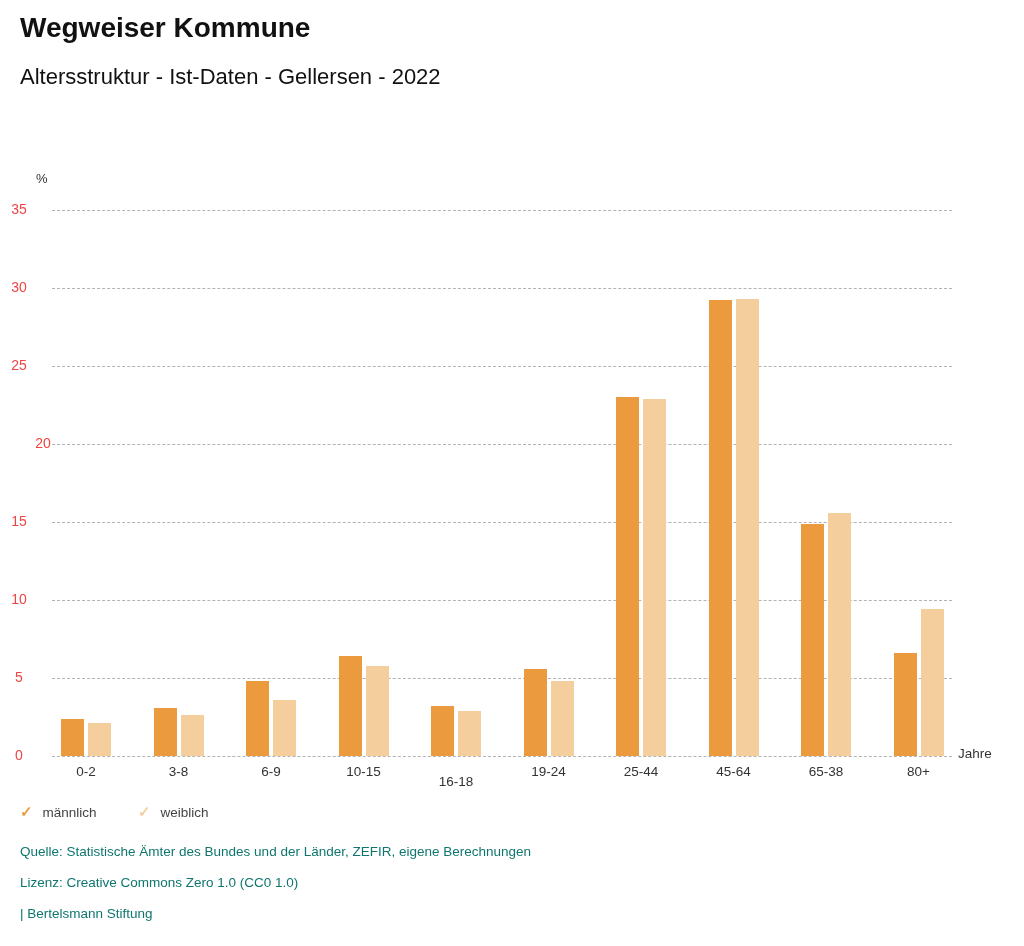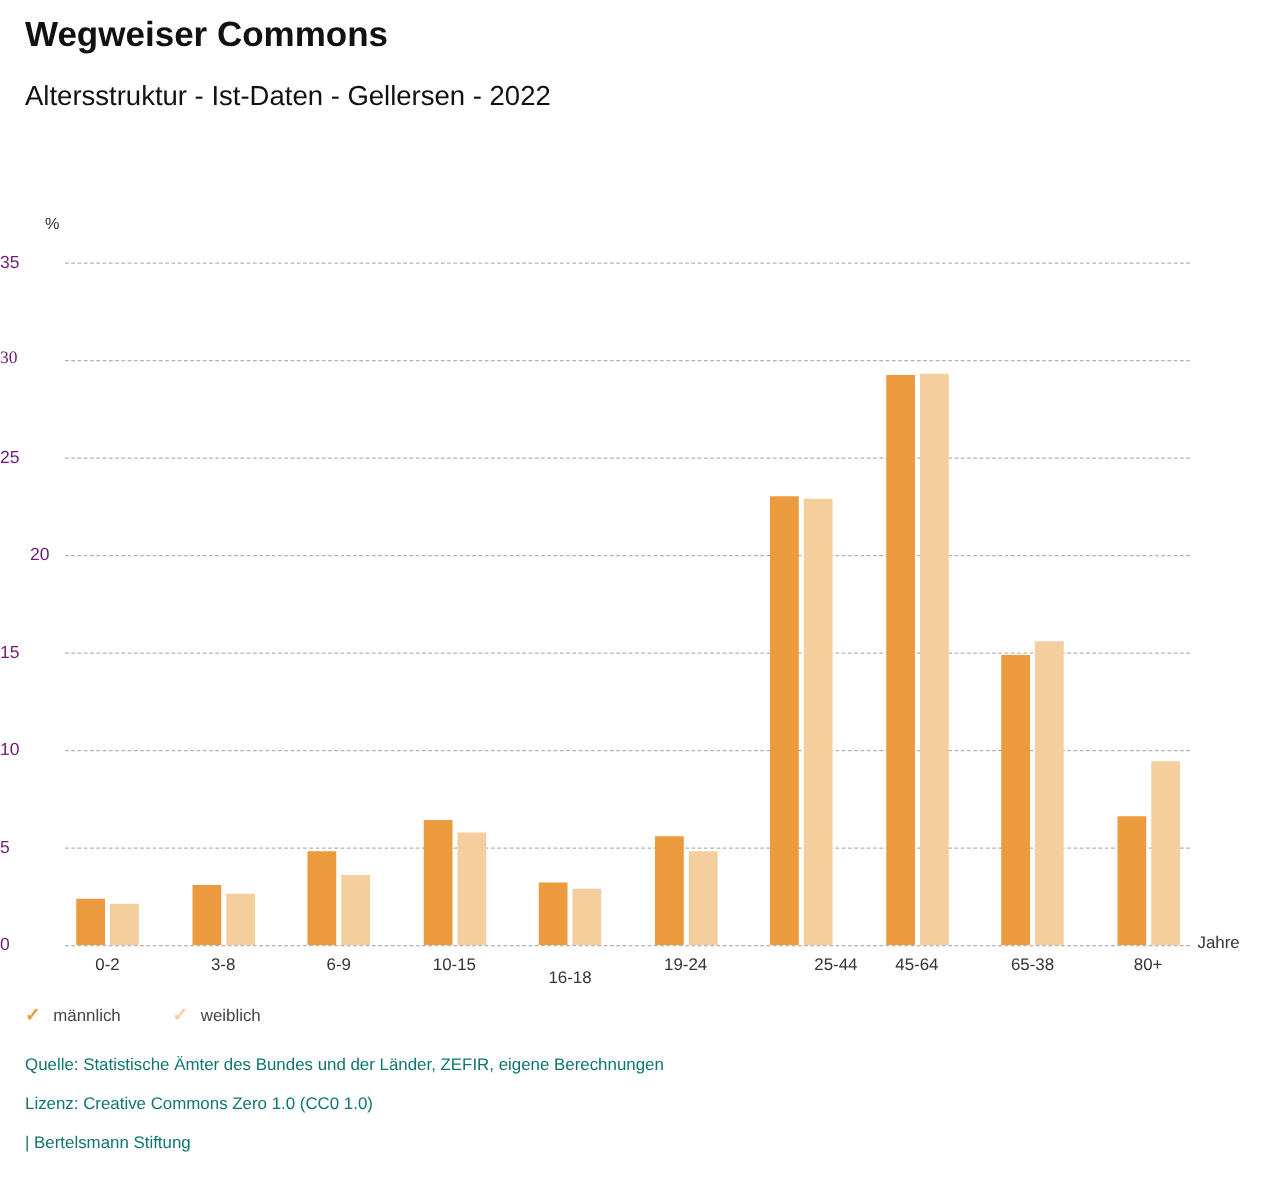--- a/index.html
+++ b/index.html
@@ -8,45 +8,45 @@
     font-family:"Liberation Sans", sans-serif; overflow:hidden; color:#1a1a1a;
   }
   .title    { position:absolute; left:20px; top:12px;  font-size:28px; font-weight:700; color:#111; }
   .subtitle { position:absolute; left:20px; top:64px;  font-size:22px; font-weight:400; color:#111; }
   .subsub   { position:absolute; left:20px; top:105px; font-size:16px; font-weight:700; color:#111; }
 
   .unit  { position:absolute; left:36px;  top:171px; font-size:13px;   color:#333; }
   .jahre { position:absolute; left:958px; top:746px; font-size:13.5px; color:#333; }
 
   .gridline { position:absolute; left:52px; width:900px; height:0; border-top:1px dashed #b3b3b3; }
-  .ylab { position:absolute; left:0; width:38px; text-align:left; font-size:14px; color:#701a75; }
+  .ylab { position:absolute; left:0; width:38px; text-align:center; font-size:14px; color:#ef4444; }
   .bar  { position:absolute; width:23px; }
   .xlab { position:absolute; top:764px; width:90px; text-align:center; font-size:13.5px; color:#333; }
 
   .legend-item { position:absolute; top:803px; font-size:13.5px; color:#444; cursor:pointer; white-space:nowrap; }
   .check { font-weight:700; font-size:15px; margin-right:10px; display:inline-block; }
 
   .foot { position:absolute; left:20px; font-size:13.5px; color:#0f766e; }
   .foot-source  { top:844px; }
   .foot-license { top:875px; }
   .foot-attrib  { top:906px; }
 </style>
 </head>
 <body>
 
 <div class="page">
-  <div class="title">Wegweiser Commons</div>
+  <div class="title">Wegweiser Kommune</div>
   <div class="subtitle">Altersstruktur - Ist-Daten - Gellersen - 2022</div>
 
   <div class="unit">%</div>
   <div id="plot-layer">
       <div class="gridline" style="top: 210px;"></div>
       <div class="ylab" style="top: 201px;">35</div>
       <div class="gridline" style="top: 288px;"></div>
-      <div class="ylab" style="top: 279px; font-family: Liberation Serif, serif;">30</div>
+      <div class="ylab" style="top: 279px;">30</div>
       <div class="gridline" style="top: 366px;"></div>
       <div class="ylab" style="top: 357px;">25</div>
       <div class="gridline" style="top: 444px;"></div>
       <div class="ylab" style="top: 435px; padding-left: 24px;">20</div>
       <div class="gridline" style="top: 522px;"></div>
       <div class="ylab" style="top: 513px;">15</div>
       <div class="gridline" style="top: 600px;"></div>
       <div class="ylab" style="top: 591px;">10</div>
       <div class="gridline" style="top: 678px;"></div>
       <div class="ylab" style="top: 669px;">5</div>
@@ -65,21 +65,21 @@
       <div class="bar" style="left: 365.5px; top: 665.52px; height: 90.48px; background: rgb(245, 206, 158);"></div>
       <div class="xlab" style="left: 318.5px;">10-15</div>
       <div class="bar" style="left: 431px; top: 706.08px; height: 49.92px; background: rgb(236, 154, 62);"></div>
       <div class="bar" style="left: 458px; top: 710.76px; height: 45.24px; background: rgb(245, 206, 158);"></div>
       <div class="xlab" style="left: 411px; margin-top: 10px;">16-18</div>
       <div class="bar" style="left: 523.5px; top: 668.64px; height: 87.36px; background: rgb(236, 154, 62);"></div>
       <div class="bar" style="left: 550.5px; top: 681.12px; height: 74.88px; background: rgb(245, 206, 158);"></div>
       <div class="xlab" style="left: 503.5px;">19-24</div>
       <div class="bar" style="left: 616px; top: 397.2px; height: 358.8px; background: rgb(236, 154, 62);"></div>
       <div class="bar" style="left: 643px; top: 398.76px; height: 357.24px; background: rgb(245, 206, 158);"></div>
-      <div class="xlab" style="left: 596px; text-align: right;">25-44</div>
+      <div class="xlab" style="left: 596px;">25-44</div>
       <div class="bar" style="left: 708.5px; top: 300.48px; height: 455.52px; background: rgb(236, 154, 62);"></div>
       <div class="bar" style="left: 735.5px; top: 298.92px; height: 457.08px; background: rgb(245, 206, 158);"></div>
       <div class="xlab" style="left: 688.5px;">45-64</div>
       <div class="bar" style="left: 801px; top: 523.56px; height: 232.44px; background: rgb(236, 154, 62);"></div>
       <div class="bar" style="left: 828px; top: 512.64px; height: 243.36px; background: rgb(245, 206, 158);"></div>
       <div class="xlab" style="left: 781px;">65-38</div>
       <div class="bar" style="left: 893.5px; top: 653.04px; height: 102.96px; background: rgb(236, 154, 62);"></div>
       <div class="bar" style="left: 920.5px; top: 609.36px; height: 146.64px; background: rgb(245, 206, 158);"></div>
       <div class="xlab" style="left: 873.5px;">80+</div>
     </div>

